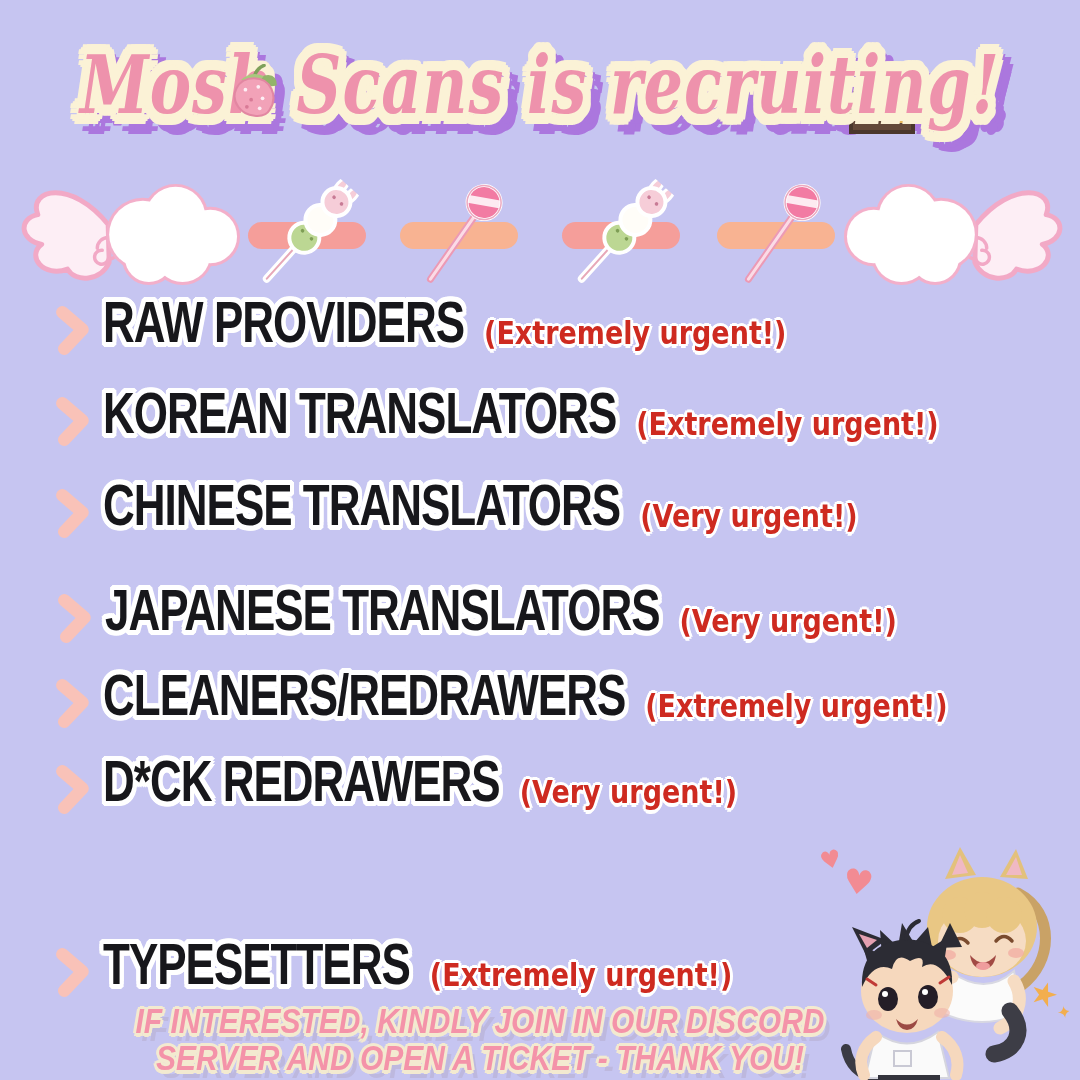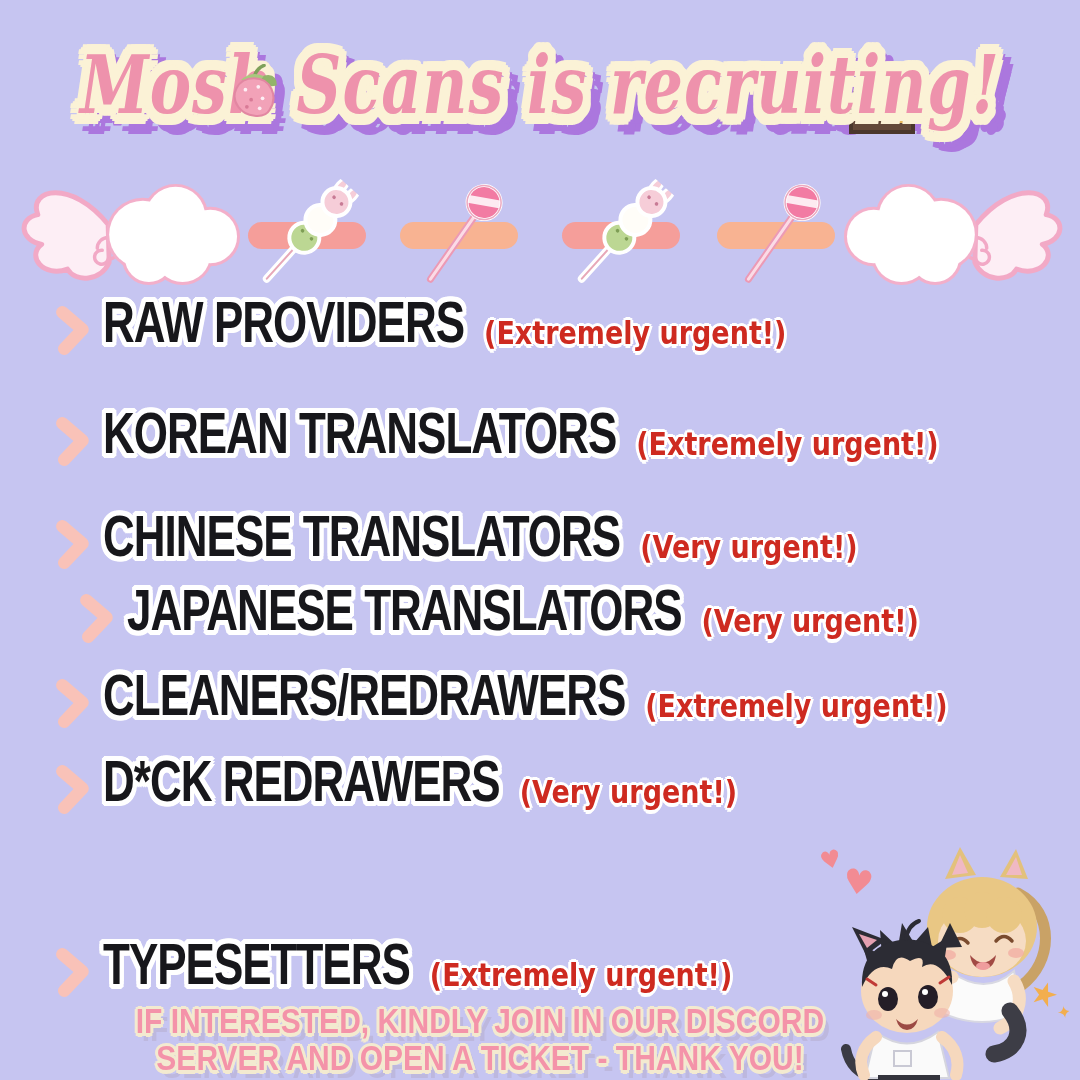--- a/index.html
+++ b/index.html
@@ -43,21 +43,21 @@
       3px 3px 0 #fff,-3px 3px 0 #fff,3px -3px 0 #fff,-3px -3px 0 #fff,
       4px 2px 0 #fff,-4px 2px 0 #fff,4px -2px 0 #fff,-4px -2px 0 #fff,
       2px 4px 0 #fff,-2px 4px 0 #fff,2px -4px 0 #fff,-2px -4px 0 #fff;}
   .urgency{margin-left:20px;color:#ce2a20;font-family:"DejaVu Sans",sans-serif;
     font-weight:600;font-size:27px;letter-spacing:0;
     transform:scaleY(1.15);transform-origin:left bottom;
     text-shadow:3px 0 0 #fff,-3px 0 0 #fff,0 3px 0 #fff,0 -3px 0 #fff,
       2px 2px 0 #fff,-2px 2px 0 #fff,2px -2px 0 #fff,-2px -2px 0 #fff;}
 
   
-  .footer{position:absolute;left:90px;top:1000px;width:780px;text-align:center;z-index:2;}
+  .footer{position:absolute;left:90px;top:1000px;width:780px;text-align:center;z-index:2;font-style:italic;}
   .footer-line{color:#f493a9;font-weight:800;font-size:30px;line-height:37px;letter-spacing:0;
     transform:scaleY(1.15);transform-origin:center top;white-space:nowrap;
     text-shadow:3px 0 0 #f3ead0,-3px 0 0 #f3ead0,0 3px 0 #f3ead0,0 -3px 0 #f3ead0,
       2px 2px 0 #f3ead0,-2px 2px 0 #f3ead0,2px -2px 0 #f3ead0,-2px -2px 0 #f3ead0,
       6px 7px 0 #bdb8de;}
 
   
   .chibi{position:absolute;left:810px;top:835px;z-index:3;}
   .heart{position:absolute;color:#f28b93;z-index:3;font-family:"DejaVu Sans",sans-serif;}
   .heart-small{left:820px;top:846px;font-size:24px;transform:rotate(-14deg);}
@@ -197,41 +197,41 @@
   <div class="role-row" style="top:305px">
     <span class="chev">
       <svg viewBox="0 0 34 52" width="36" height="50">
           <path d="M7,7 L27,26 L7,45" fill="none" stroke="#f9c2b8" stroke-width="13" stroke-linecap="round" stroke-linejoin="round"></path>
         </svg>
     </span>
     <span class="role-name">RAW PROVIDERS</span>
     <span class="urgency">(Extremely urgent!)</span>
   </div>
 
-  <div class="role-row" style="top:416px">
+  <div class="role-row" style="top:396px">
     <span class="chev">
       <svg viewBox="0 0 34 52" width="36" height="50">
           <path d="M7,7 L27,26 L7,45" fill="none" stroke="#f9c2b8" stroke-width="13" stroke-linecap="round" stroke-linejoin="round"></path>
         </svg>
     </span>
     <span class="role-name">KOREAN TRANSLATORS</span>
     <span class="urgency">(Extremely urgent!)</span>
   </div>
 
-  <div class="role-row" style="top:519px">
+  <div class="role-row" style="top:488px">
     <span class="chev">
       <svg viewBox="0 0 34 52" width="36" height="50">
           <path d="M7,7 L27,26 L7,45" fill="none" stroke="#f9c2b8" stroke-width="13" stroke-linecap="round" stroke-linejoin="round"></path>
         </svg>
     </span>
     <span class="role-name">CHINESE TRANSLATORS</span>
     <span class="urgency">(Very urgent!)</span>
   </div>
 
-  <div class="role-row" style="top:593px;left:79px">
+  <div class="role-row" style="top:593px;left:57px">
     <span class="chev">
       <svg viewBox="0 0 34 52" width="36" height="50">
           <path d="M7,7 L27,26 L7,45" fill="none" stroke="#f9c2b8" stroke-width="13" stroke-linecap="round" stroke-linejoin="round"></path>
         </svg>
     </span>
     <span class="role-name">JAPANESE TRANSLATORS</span>
     <span class="urgency">(Very urgent!)</span>
   </div>
 
   <div class="role-row" style="top:678px">

